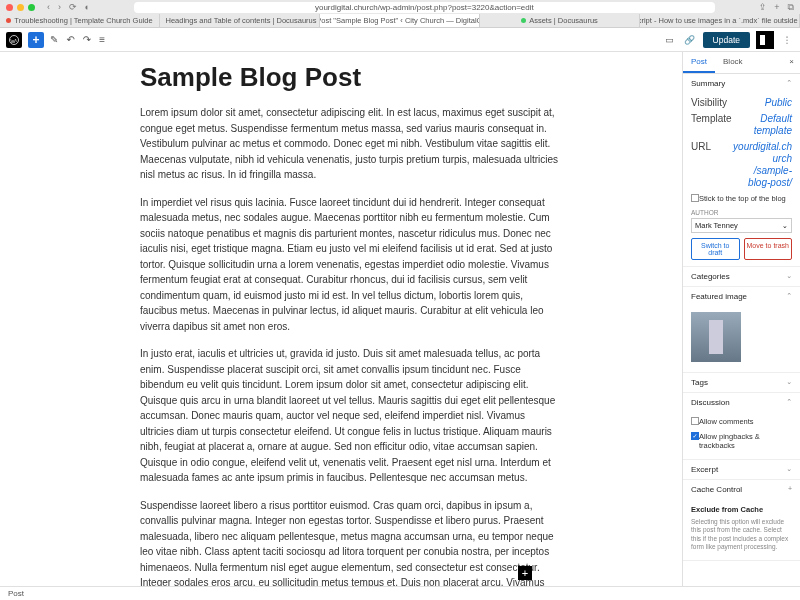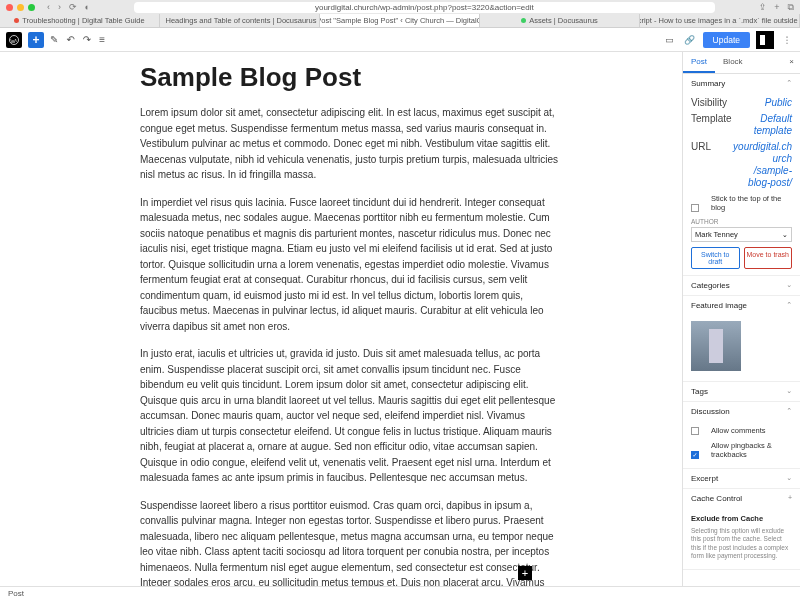--- a/index.html
+++ b/index.html
@@ -23,21 +23,21 @@
 
 
 .editor { height: calc(600px - 14px - 14px - 14px); background:#fff; display:flex; flex-direction:column; }
 .topbar { height: 24px; border-bottom:1px solid #e0e0e0; display:flex; align-items:center; padding:0 6px; gap:6px; }
 .wp-logo { width:16px; height:16px; background:#000; border-radius:2px; display:flex; align-items:center; justify-content:center; }
 .wp-logo svg { width:10px; height:10px; fill:#fff; }
 .add-btn { width:16px; height:16px; background:#1e6fd9; border-radius:2px; color:#fff; display:flex; align-items:center; justify-content:center; font-size:12px; font-weight:bold; }
 .tool-icons { display:flex; gap:8px; color:#555; font-size:10px; }
 .topbar-right { margin-left:auto; display:flex; gap:6px; align-items:center; }
 .icon-btn { width:14px; height:14px; display:flex; align-items:center; justify-content:center; color:#555; }
-.publish-btn { background:#3b82f6; color:#fff; padding:3px 10px; border-radius:2px; font-size:8.5px; font-weight:500; }
+.publish-btn { background:#0c4a6e; color:#fff; padding:3px 10px; border-radius:2px; font-size:8.5px; font-weight:500; }
 .settings-btn { width:18px; height:18px; background:#000; display:flex; align-items:center; justify-content:center; }
 
 .workspace { flex:1; display:flex; overflow:hidden; }
 .canvas { flex:1; overflow-y:auto; padding: 10px 40px 20px 140px; position:relative; }
 .canvas h1 { font-size:26px; font-weight:700; margin-bottom:12px; color:#1e1e1e; }
 .canvas p { font-size:10px; line-height:1.55; color:#333; margin-bottom:12px; max-width:420px; }
 .floating-plus { position:absolute; bottom:6px; right:150px; width:14px; height:14px; background:#000; color:#fff; display:flex; align-items:center; justify-content:center; font-size:11px; }
 
 
 .sidebar { width:118px; border-left:1px solid #e0e0e0; background:#fff; overflow-y:auto; font-size:8px; }
@@ -45,21 +45,21 @@
 .sb-tab { flex:0 0 auto; padding:5px 8px; color:#555; }
 .sb-tab.active { border-bottom:2px solid #1e6fd9; color:#1e6fd9; font-weight:500; }
 .sb-close { margin-left:auto; padding:5px 6px; color:#555; }
 .panel { border-bottom:1px solid #eee; }
 .panel-head { display:flex; justify-content:space-between; padding:5px 8px; font-weight:500; font-size:8px; cursor:pointer; }
 .panel-head .chev { color:#888; font-size:7px; }
 .panel-body { padding:2px 8px 6px; }
 .row { display:flex; justify-content:space-between; padding:2px 0; font-size:10px; }
 .row .lbl { color:#444; }
 .row .val { color:#1e6fd9; text-align:right; max-width:60px; line-height:1.2; word-break:break-word;font-style:italic; }
-.cb-row { display:flex; align-items:flex-end; gap:12px; padding:3px 0; font-size:7.5px; color:#333; }
+.cb-row { display:flex; align-items:flex-start; gap:0; padding:3px 0; font-size:7.5px; color:#333; }
 .cb { width:8px; height:8px; border:1px solid #999; flex-shrink:0; }
 .cb.checked { background:#1e6fd9; border-color:#1e6fd9; position:relative; }
 .cb.checked::after { content:"✓"; position:absolute; color:#fff; font-size:6px; top:-1px; left:0.5px; }
 .author-select { width:100%; border:1px solid #ccc; padding:2px 3px; font-size:7.5px; background:#fff; display:flex; justify-content:space-between; margin-top:2px; }
 .btn-row { display:flex; gap:4px; margin-top:5px; }
 .sb-btn { flex:1; border:1px solid #1e6fd9; color:#1e6fd9; padding:3px 2px; font-size:7px; text-align:center; border-radius:2px; }
 .sb-btn.danger { border-color:#c93a2e; color:#c93a2e; }
 .featured-img { width:50px; height:50px; background:linear-gradient(180deg,#9ab 0%,#678 100%); margin:4px 0; position:relative; }
 .featured-img::after { content:""; position:absolute; left:18px; top:8px; width:14px; height:34px; background:#ccd; }
 .caption { font-size:6.5px; color:#888; line-height:1.3; padding:2px 0; }
@@ -87,21 +87,21 @@
   <div class="chrome-right">
     <span>⇪</span>
     <span>+</span>
     <span>⧉</span>
   </div>
 </div>
 
 <div class="browser-tabs">
   <div class="btab">
       <span class="dot" style="background:#e84f3d"></span>
-      <span>Troubleshooting | Digital Table Guide</span>
+      <span>Troubleshooting | Template Church Guide</span>
     </div>
   <div class="btab">
       <span class="dot" style="background:#3ecf64"></span>
       <span>Headings and Table of contents | Docusaurus</span>
     </div>
   <div class="btab active">
       <span class="dot" style="background:#1e6fd9"></span>
       <span>Edit Post "Sample Blog Post" ‹ City Church — DigitalChurch</span>
     </div>
   <div class="btab">

